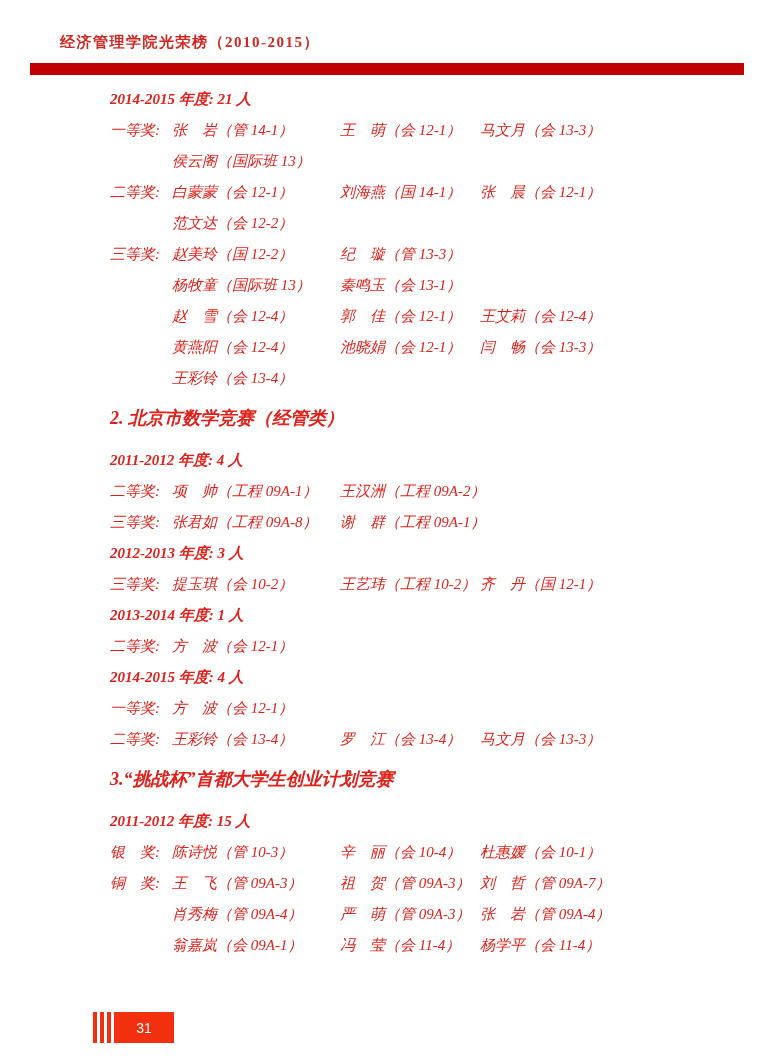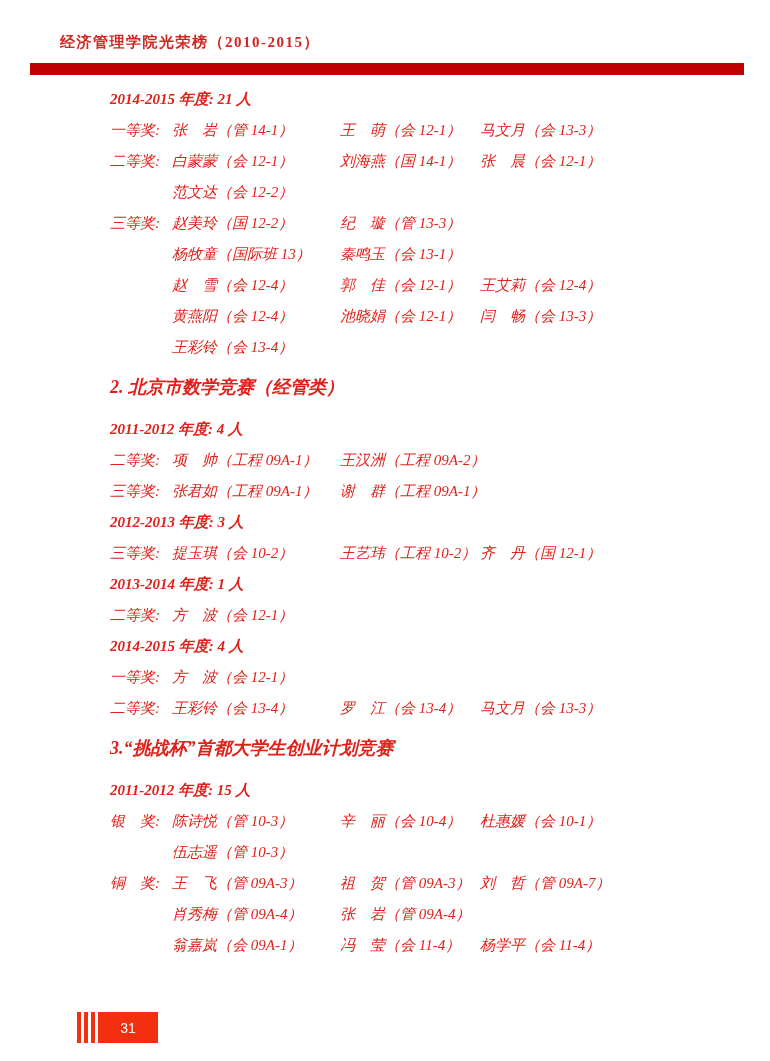--- a/index.html
+++ b/index.html
@@ -35,21 +35,21 @@
     font-size:18px;font-weight:bold;line-height:31px;
     margin:9px 0 11px 0;white-space:nowrap;
   }
   .row{
     display:grid;
     grid-template-columns:62px 168px 140px auto;
     font-size:15px;line-height:31px;
   }
   .row .lbl,.row .cell{white-space:nowrap;overflow:visible;}
   .footer{
-    position:absolute;left:77px;top:1012px;height:31px;
+    position:absolute;left:93px;top:1012px;height:31px;
     display:flex;align-items:stretch;
   }
   .stripe{width:4px;background:var(--badge,#f23010);margin-right:3px;}
   .badge{
     width:60px;background:var(--badge,#f23010);
     color:#ffffff;font-size:14px;
     display:flex;align-items:center;justify-content:center;
     font-family:"Liberation Sans","DejaVu Sans",sans-serif;
   }
 </style>
@@ -65,20 +65,24 @@
 
     <section>
       <div class="year">2014-2015 年度: 21 人</div>
       <div class="row">
         <span class="lbl">一等奖:</span>
         <span class="cell">张　岩（管 14-1）</span>
         <span class="cell">王　萌（会 12-1）</span>
         <span class="cell">马文月（会 13-3）</span>
       </div>
       <div class="row">
+        <span class="lbl"></span>
+        <span class="cell">侯云阁（国际班 13）</span>
+      </div>
+      <div class="row">
         <span class="lbl">二等奖:</span>
         <span class="cell">白蒙蒙（会 12-1）</span>
         <span class="cell">刘海燕（国 14-1）</span>
         <span class="cell">张　晨（会 12-1）</span>
       </div>
       <div class="row">
         <span class="lbl"></span>
         <span class="cell">范文达（会 12-2）</span>
       </div>
       <div class="row">
@@ -113,21 +117,21 @@
       <div class="heading">2. 北京市数学竞赛（经管类）</div>
 
       <div class="year">2011-2012 年度: 4 人</div>
       <div class="row">
         <span class="lbl">二等奖:</span>
         <span class="cell">项　帅（工程 09A-1）</span>
         <span class="cell">王汉洲（工程 09A-2）</span>
       </div>
       <div class="row">
         <span class="lbl">三等奖:</span>
-        <span class="cell">张君如（工程 09A-1）</span>
+        <span class="cell">张君如（工程 09A-8）</span>
         <span class="cell">谢　群（工程 09A-1）</span>
       </div>
 
       <div class="year">2012-2013 年度: 3 人</div>
       <div class="row">
         <span class="lbl">三等奖:</span>
         <span class="cell">提玉琪（会 10-2）</span>
         <span class="cell">王艺玮（工程 10-2）</span>
         <span class="cell">齐　丹（国 12-1）</span>
       </div>
@@ -156,31 +160,31 @@
 
       <div class="year">2011-2012 年度: 15 人</div>
       <div class="row">
         <span class="lbl">银　奖:</span>
         <span class="cell">陈诗悦（管 10-3）</span>
         <span class="cell">辛　丽（会 10-4）</span>
         <span class="cell">杜惠媛（会 10-1）</span>
       </div>
       <div class="row">
         <span class="lbl"></span>
-        <span class="cell">伍志遥（管 10-3）</span>
       </div>
       <div class="row">
         <span class="lbl">铜　奖:</span>
         <span class="cell">王　飞（管 09A-3）</span>
         <span class="cell">祖　贺（管 09A-3）</span>
         <span class="cell">刘　哲（管 09A-7）</span>
       </div>
       <div class="row">
         <span class="lbl"></span>
         <span class="cell">肖秀梅（管 09A-4）</span>
+        <span class="cell">严　萌（管 09A-3）</span>
         <span class="cell">张　岩（管 09A-4）</span>
       </div>
       <div class="row">
         <span class="lbl"></span>
         <span class="cell">翁嘉岚（会 09A-1）</span>
         <span class="cell">冯　莹（会 11-4）</span>
         <span class="cell">杨学平（会 11-4）</span>
       </div>
     </section>
 

